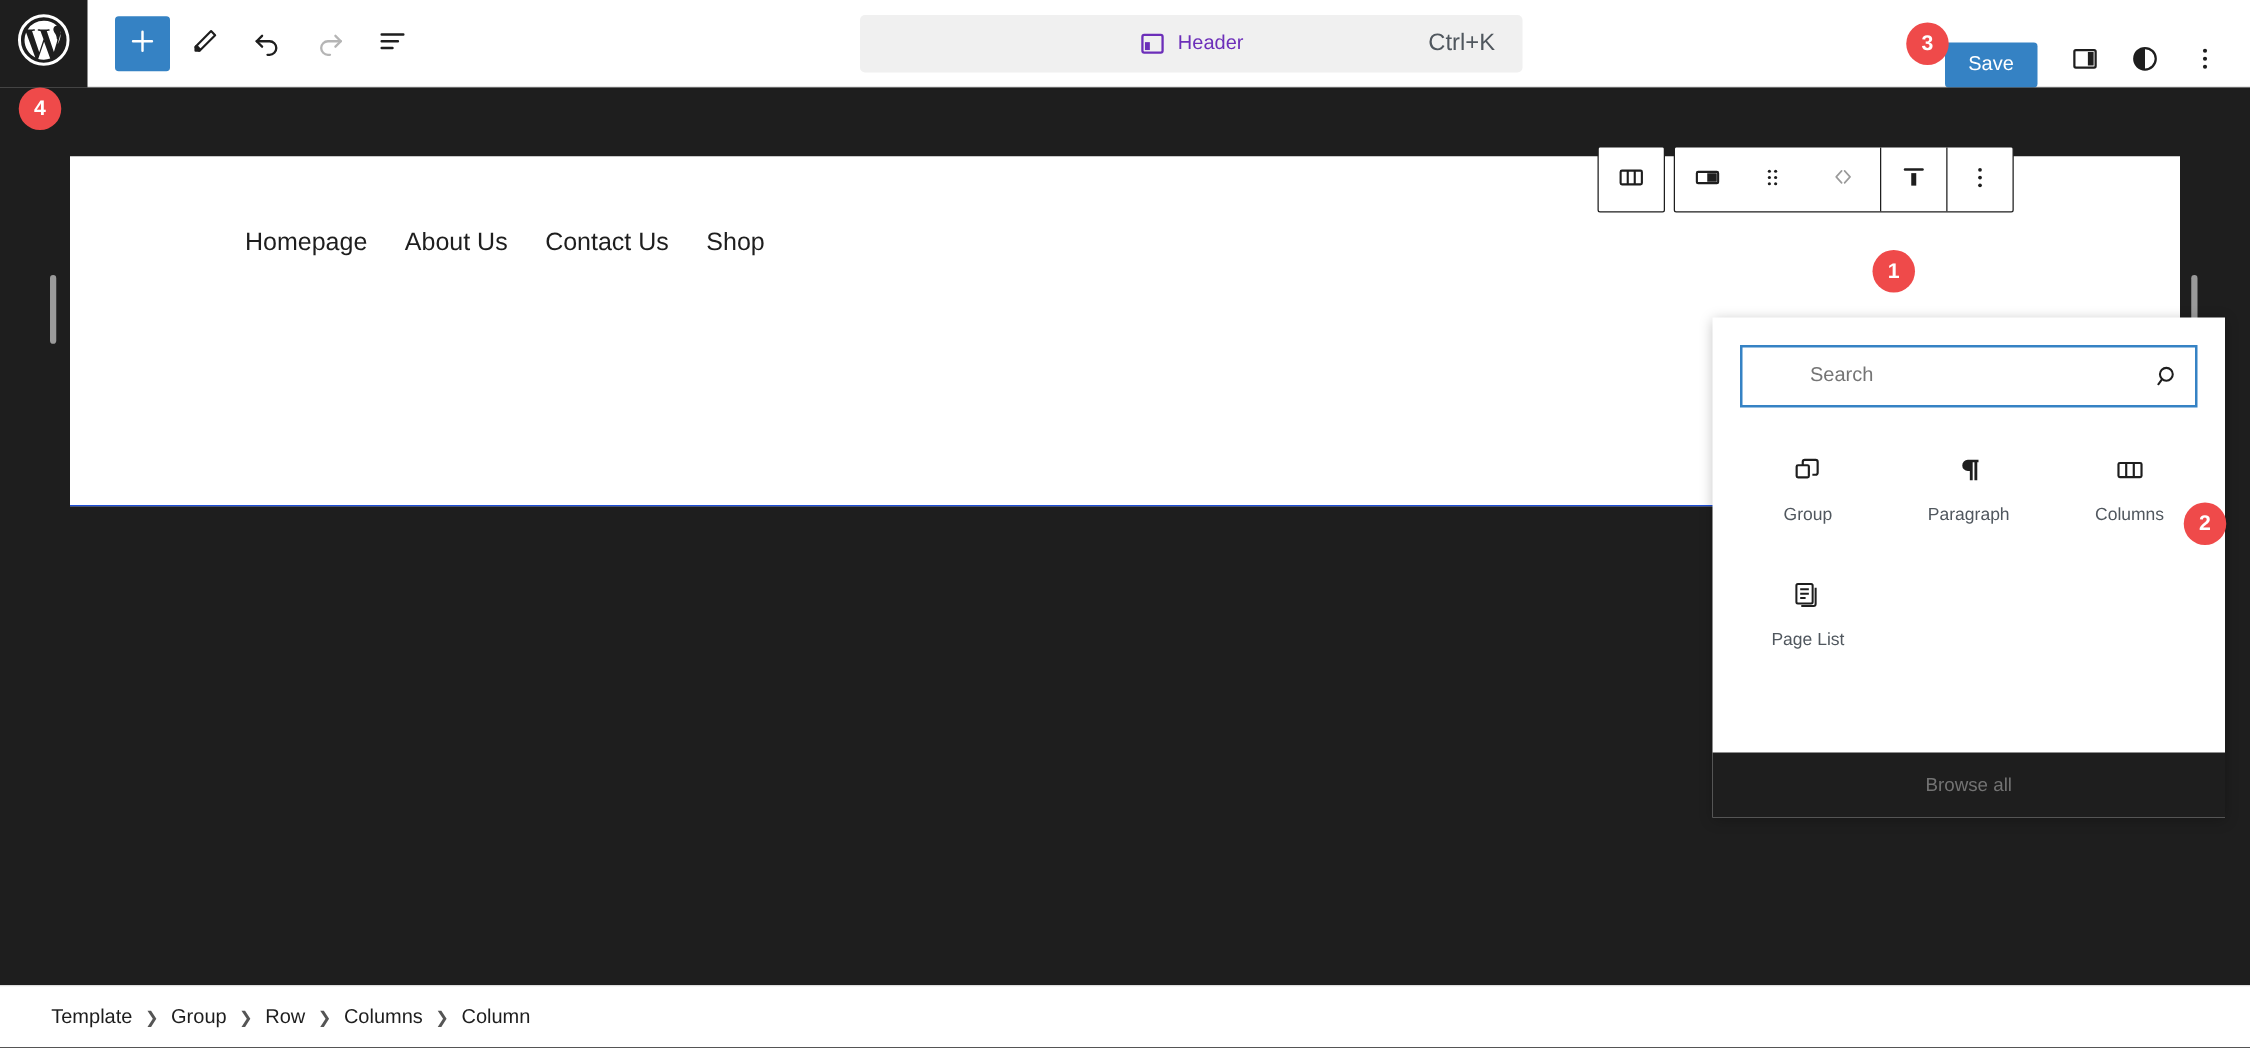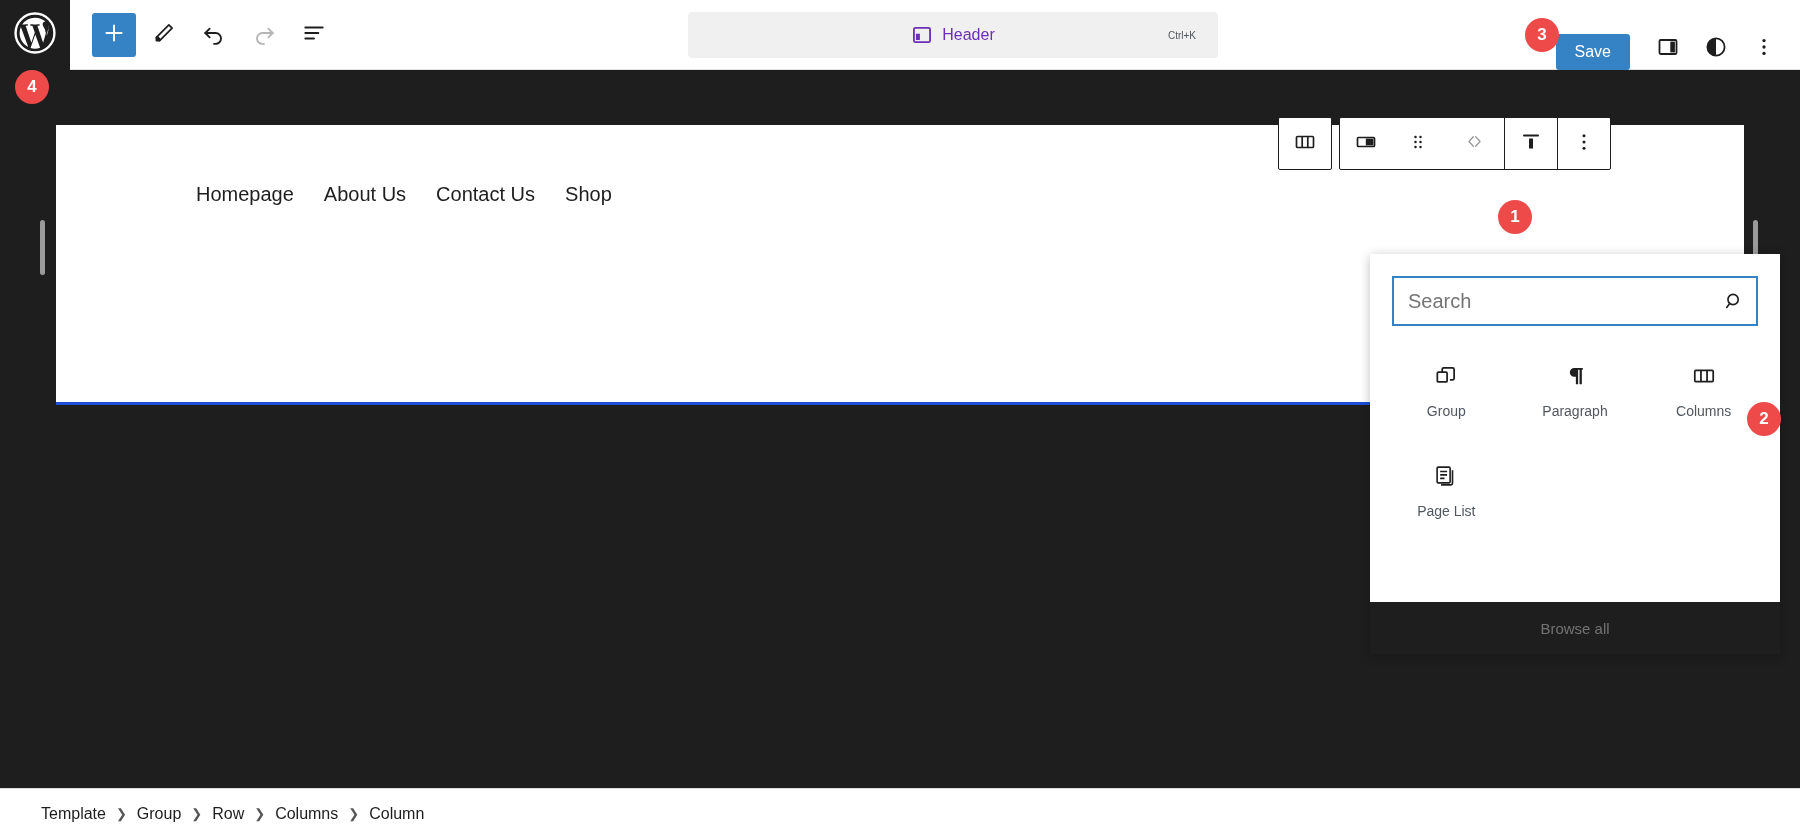--- a/index.html
+++ b/index.html
@@ -34,21 +34,21 @@
   .cmd-center {
     position: absolute; left: 688px; top: 12px; width: 530px; height: 46px;
     background: #f0f0f0; border-radius: 4px; display: flex; align-items: center;
     justify-content: center; cursor: pointer;
   }
   .cmd-inner { display: flex; align-items: center; gap: 9px; }
   .cmd-icon { width: 22px; height: 22px; display: block; }
   .cmd-label { font-size: 16px; color: #6c2eb9; }
   .cmd-shortcut {
     position: absolute; right: 22px; top: 50%; transform: translateY(-50%);
-    font-size: 10px; color: #50575e;
+    font-size: 19px; color: #50575e;
   }
 
   .tb-right {
     position: absolute; right: 14px; top: 0; height: 70px;
     display: flex; align-items: flex-end; gap: 4px;
   }
   .save-btn {
     background: #3582c4; color: #fff; border: none; border-radius: 3px;
     font-size: 16px; font-family: "Liberation Sans", sans-serif;
     padding: 9px 19px; cursor: pointer; margin-right: 12px;
@@ -56,21 +56,21 @@
   .icon-btn {
     width: 44px; height: 44px; display: flex; align-items: center; justify-content: center;
     background: transparent; border: none; cursor: pointer;
   }
   .icon-btn svg { width: 24px; height: 24px; }
 
   
   .canvas-wrap { position: absolute; left: 0; top: 70px; width: 1800px; height: 718px; background: #1e1e1e; }
   .canvas-page {
     position: absolute; left: 56px; top: 55px; width: 1688px; height: 280px;
-    background: #ffffff; border-bottom: 3px solid #1d4ed8;
+    background: #ffffff; border-bottom: 1px solid #1d4ed8;
   }
   .nav-row {
     position: absolute; left: 140px; top: 58px;
     display: flex; align-items: center; gap: 30px;
   }
   .nav-item {
     font-size: 20px; color: #1e1e1e; cursor: pointer;
     font-family: "Liberation Sans", sans-serif; white-space: nowrap;
   }
 
@@ -113,22 +113,23 @@
     position: absolute; left: 1370px; top: 184px; width: 410px; height: 400px;
     background: #fff; box-shadow: 0 2px 10px rgba(0,0,0,0.25);
   }
   .search-wrap { padding: 22px 22px 16px 22px; }
   .search-box {
     position: relative; width: 100%; height: 50px;
     border: 2px solid #3582c4; background: #fff; display: flex; align-items: center;
   }
   .search-box input {
     flex: 1; height: 100%; border: none; outline: none; padding: 0 14px;
-    font-size: 20px; font-family: "Liberation Sans", sans-serif; color: #c2410c;
+    font-size: 16px; font-family: "Liberation Sans", sans-serif; color: #c2410c;
     background: transparent;
+    margin-left: 40px;
   }
   .search-box input::placeholder { color: #757575; }
   .search-icon-btn {
     width: 44px; height: 100%; display: flex; align-items: center; justify-content: center;
     background: transparent; border: none; cursor: pointer;
   }
   .search-icon-btn svg { width: 22px; height: 22px; }
 
   .block-grid {
     display: grid; grid-template-columns: repeat(3, 1fr);

